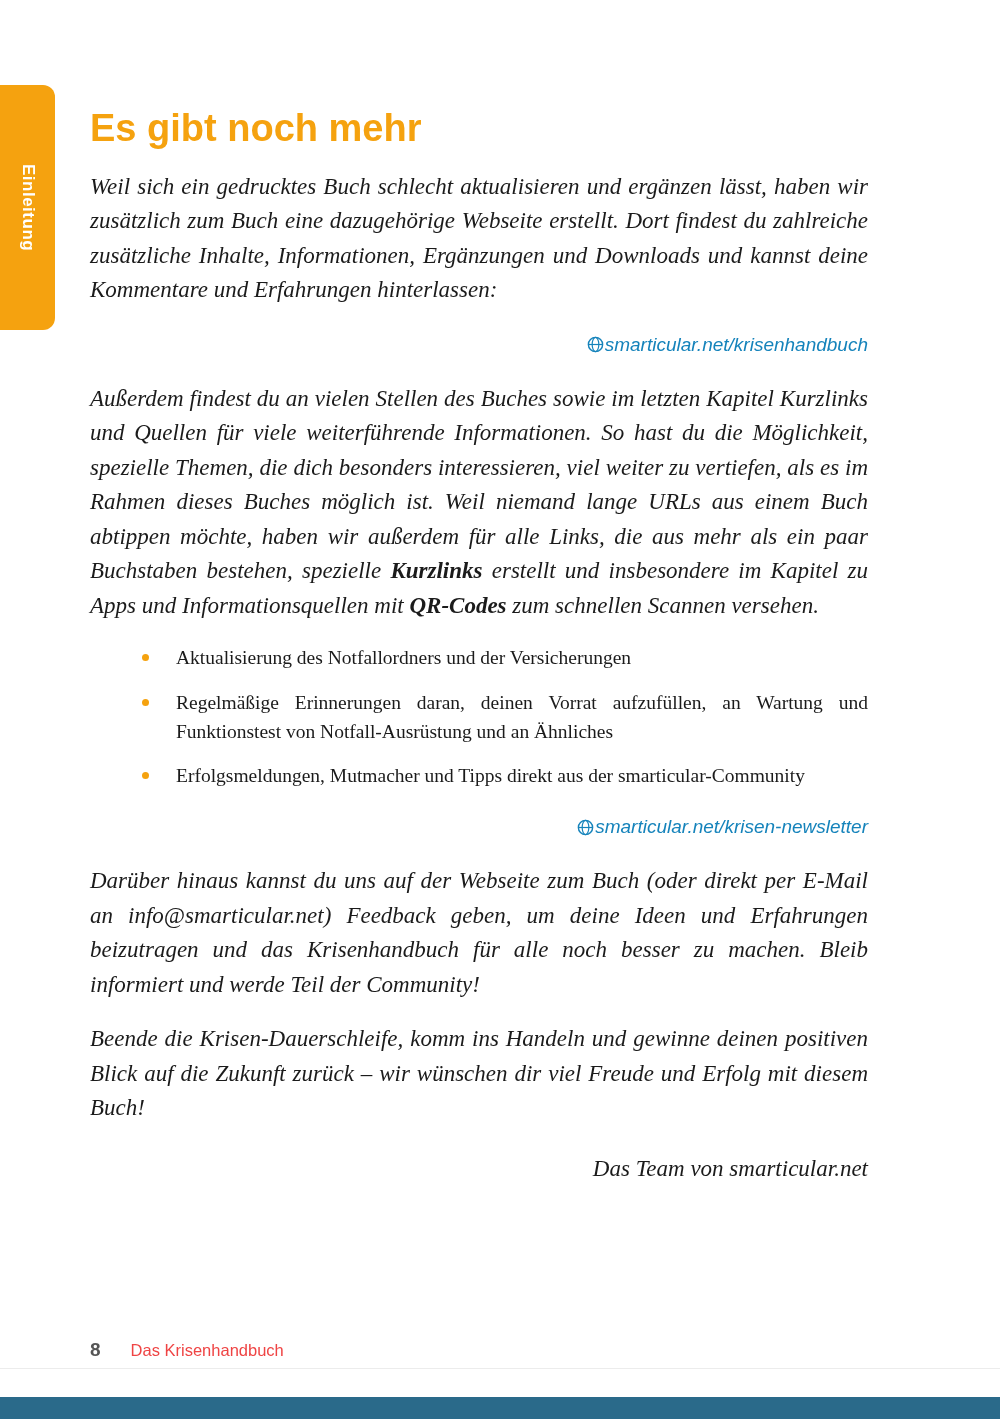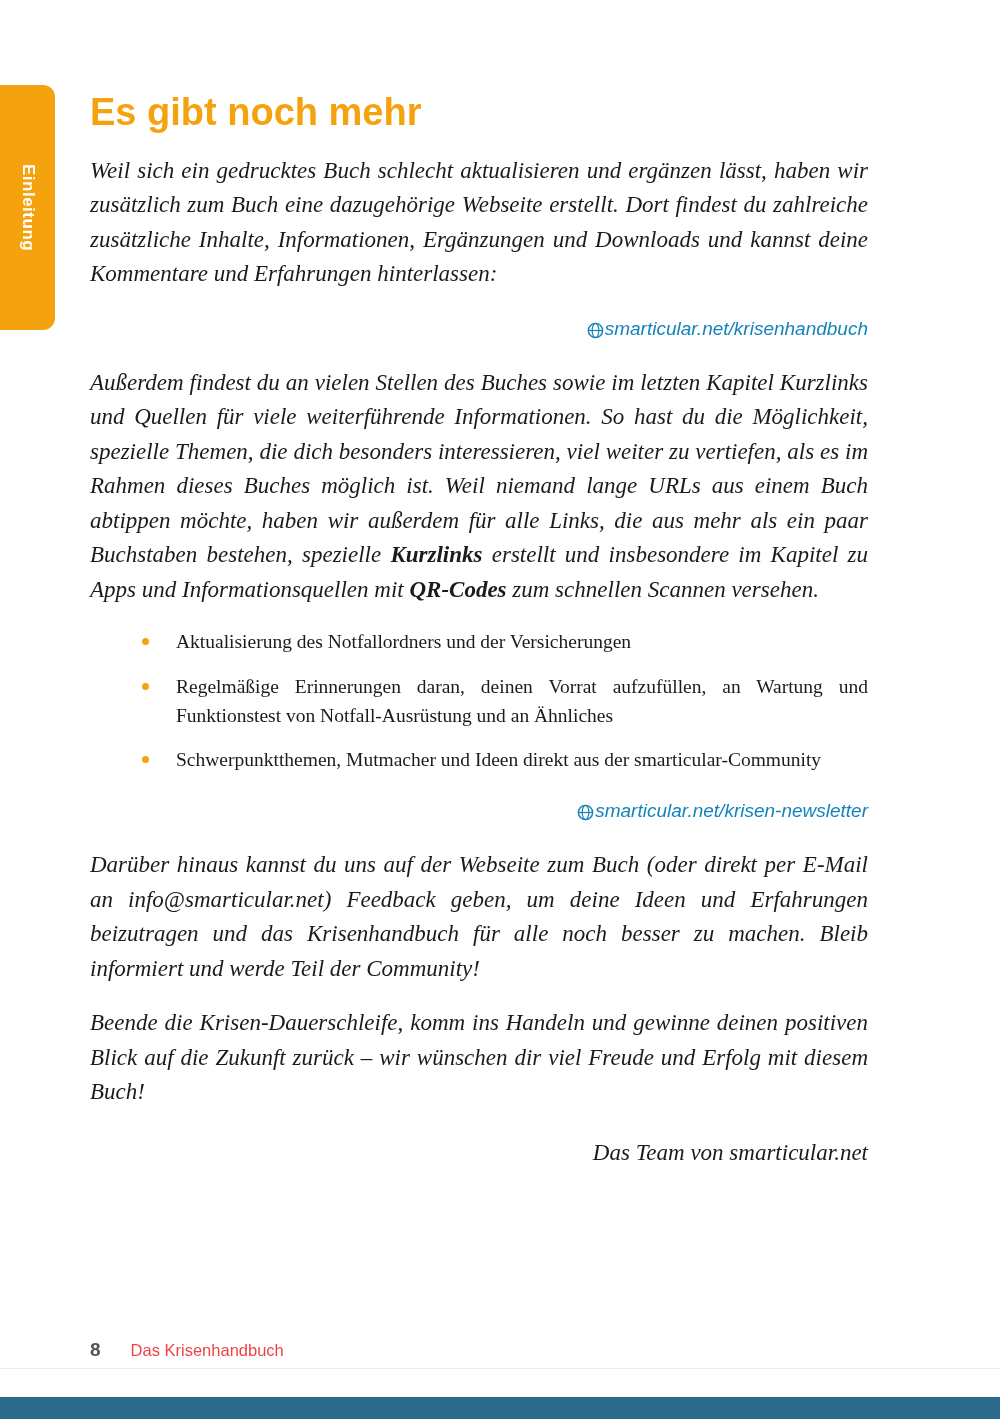--- a/index.html
+++ b/index.html
@@ -33,21 +33,21 @@
     writing-mode: vertical-rl;
     font-family: "Liberation Sans", sans-serif;
     font-weight: bold;
     font-size: 17px;
     letter-spacing: 0.5px;
     color: #ffffff;
   }
   .content {
     position: absolute;
     left: 90px;
-    top: 0;
+    top: 16px;
     width: 778px;
   }
   h1.heading {
     margin: 92px 0 20px 0;
     font-family: "Liberation Sans", sans-serif;
     font-weight: bold;
     font-size: 38px;
     line-height: 1.1;
     color: #F5A20F;
   }
@@ -56,21 +56,21 @@
     font-size: 23px;
     line-height: 1.5;
     text-align: justify;
     hyphens: auto;
     font-style: italic;
     -webkit-hyphens: auto;
   }
   p.body-par strong { font-weight: bold; }
   .link-row {
     display: flex;
-    align-items: flex-end;
+    align-items: center;
     justify-content: flex-end;
     margin: 26px 0 26px 0;
   }
   .link-row .globe { display: inline-flex; line-height: 0; }
   .link-row a {
     font-family: "Liberation Sans", sans-serif;
     font-style: italic;
     font-size: 19px;
     color: #1583BB;
     text-decoration: none;
@@ -165,21 +165,21 @@
       </span>
       <a href="#">smarticular.net/krisenhandbuch</a>
     </div>
 
     <p class="body-par"><span>Außerdem findest du an vielen Stellen des Buches sowie im letzten Kapitel Kurzlinks und Quellen für viele weiterführende Informationen. So hast du die Möglichkeit, spezielle Themen, die dich besonders interessieren, viel weiter zu vertiefen, als es im Rahmen dieses Buches möglich ist. Weil niemand lange URLs aus einem Buch abtippen möchte, haben wir außerdem für alle Links, die aus mehr als ein paar Buchstaben bestehen, spezielle </span><strong>Kurzlinks</strong><span> erstellt und insbesondere im Kapitel zu Apps und Informationsquellen mit </span><strong>QR-Codes</strong><span> zum schnellen Scannen versehen.</span></p>
 
 
     <ul class="benefits">
       <li>Aktualisierung des Notfallordners und der Versicherungen</li>
       <li>Regelmäßige Erinnerungen daran, deinen Vorrat aufzufüllen, an Wartung und Funktionstest von Notfall-Ausrüstung und an Ähnliches</li>
-      <li>Schwerpunktthemen, Mutmacher und Ideen direkt aus der smarticular-Community</li>
+      <li>Erfolgsmeldungen, Mutmacher und Tipps direkt aus der smarticular-Community</li>
     </ul>
 
     <div class="link-row">
       <span class="globe">
         <svg viewBox="0 0 24 24" width="19" height="19" aria-hidden="true">
           <circle cx="12" cy="12" r="9" fill="none" stroke="#1583BB" stroke-width="1.8"></circle>
           <ellipse cx="12" cy="12" rx="4.2" ry="9" fill="none" stroke="#1583BB" stroke-width="1.5"></ellipse>
           <line x1="3" y1="12" x2="21" y2="12" stroke="#1583BB" stroke-width="1.5"></line>
         </svg>
       </span>

